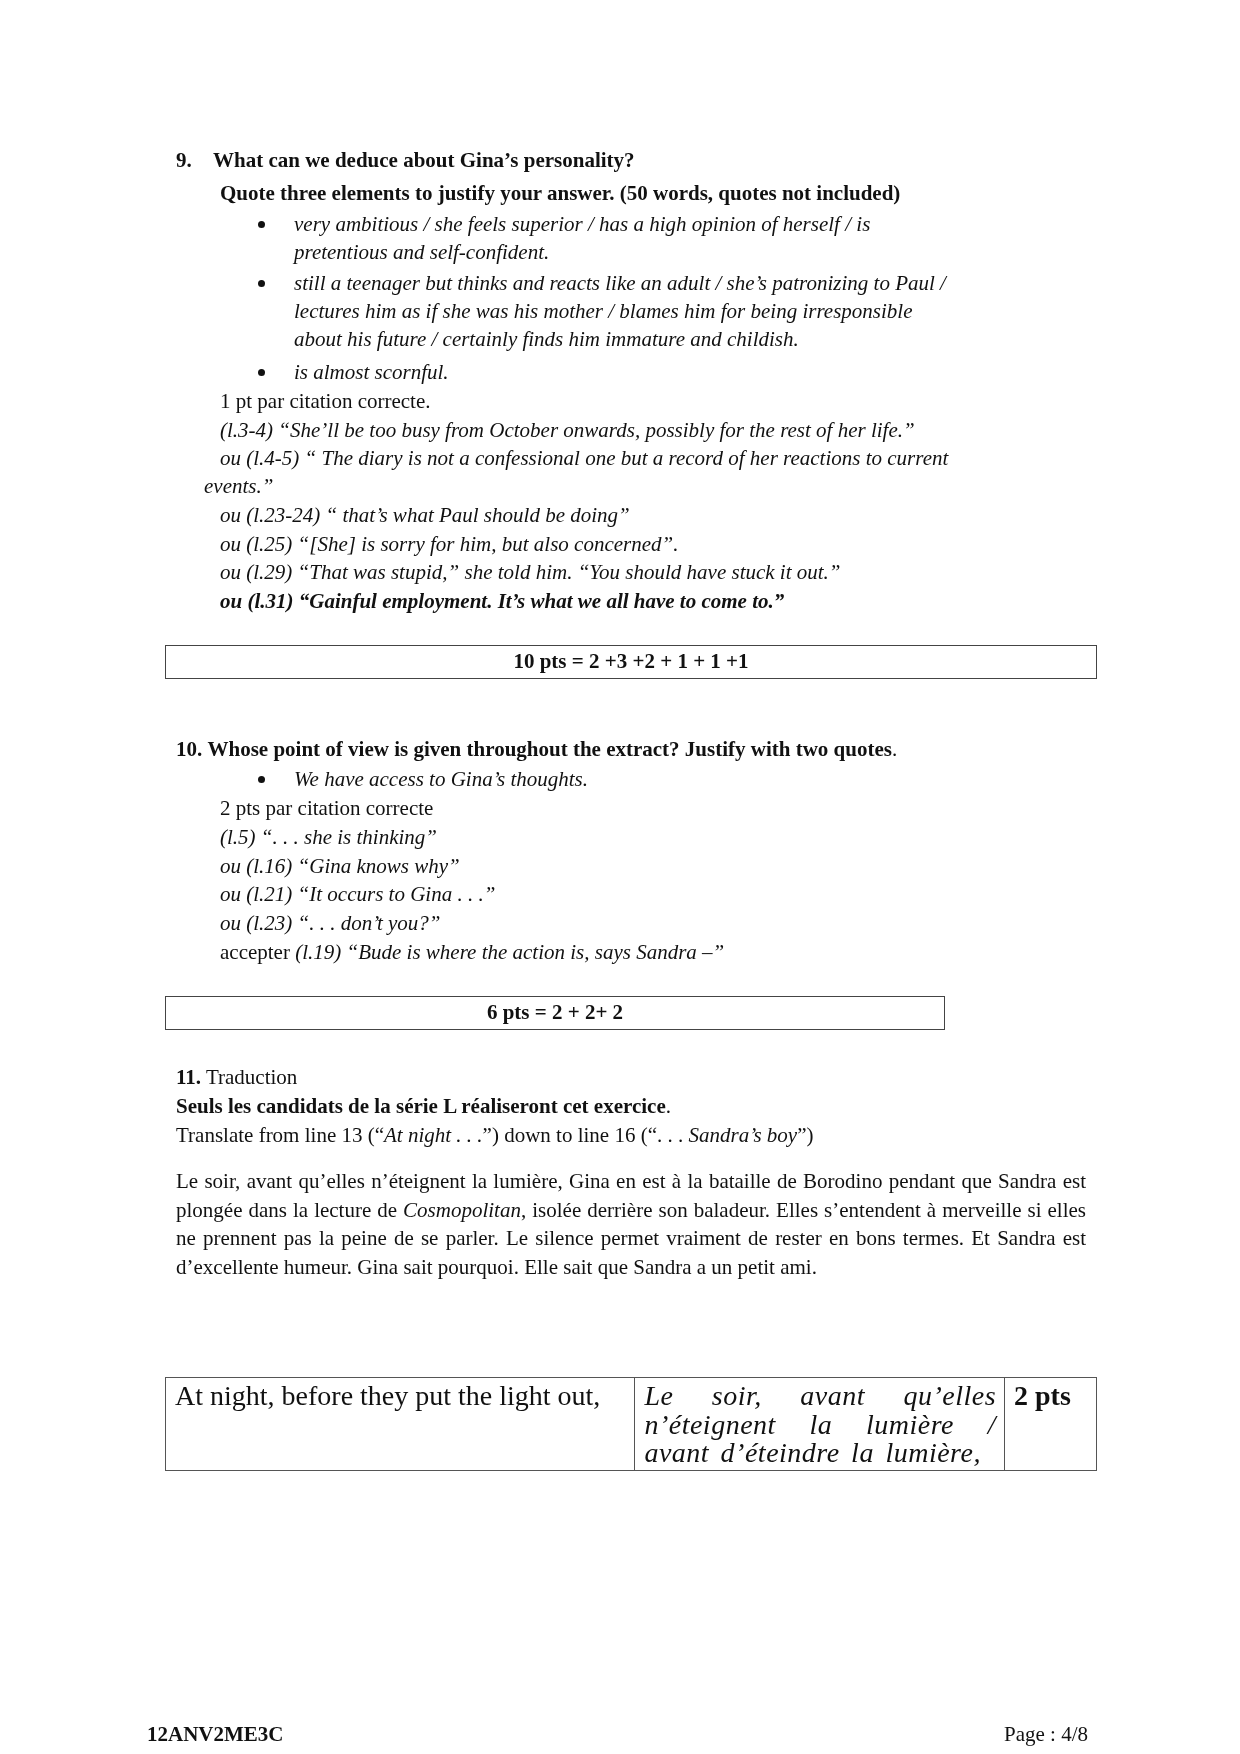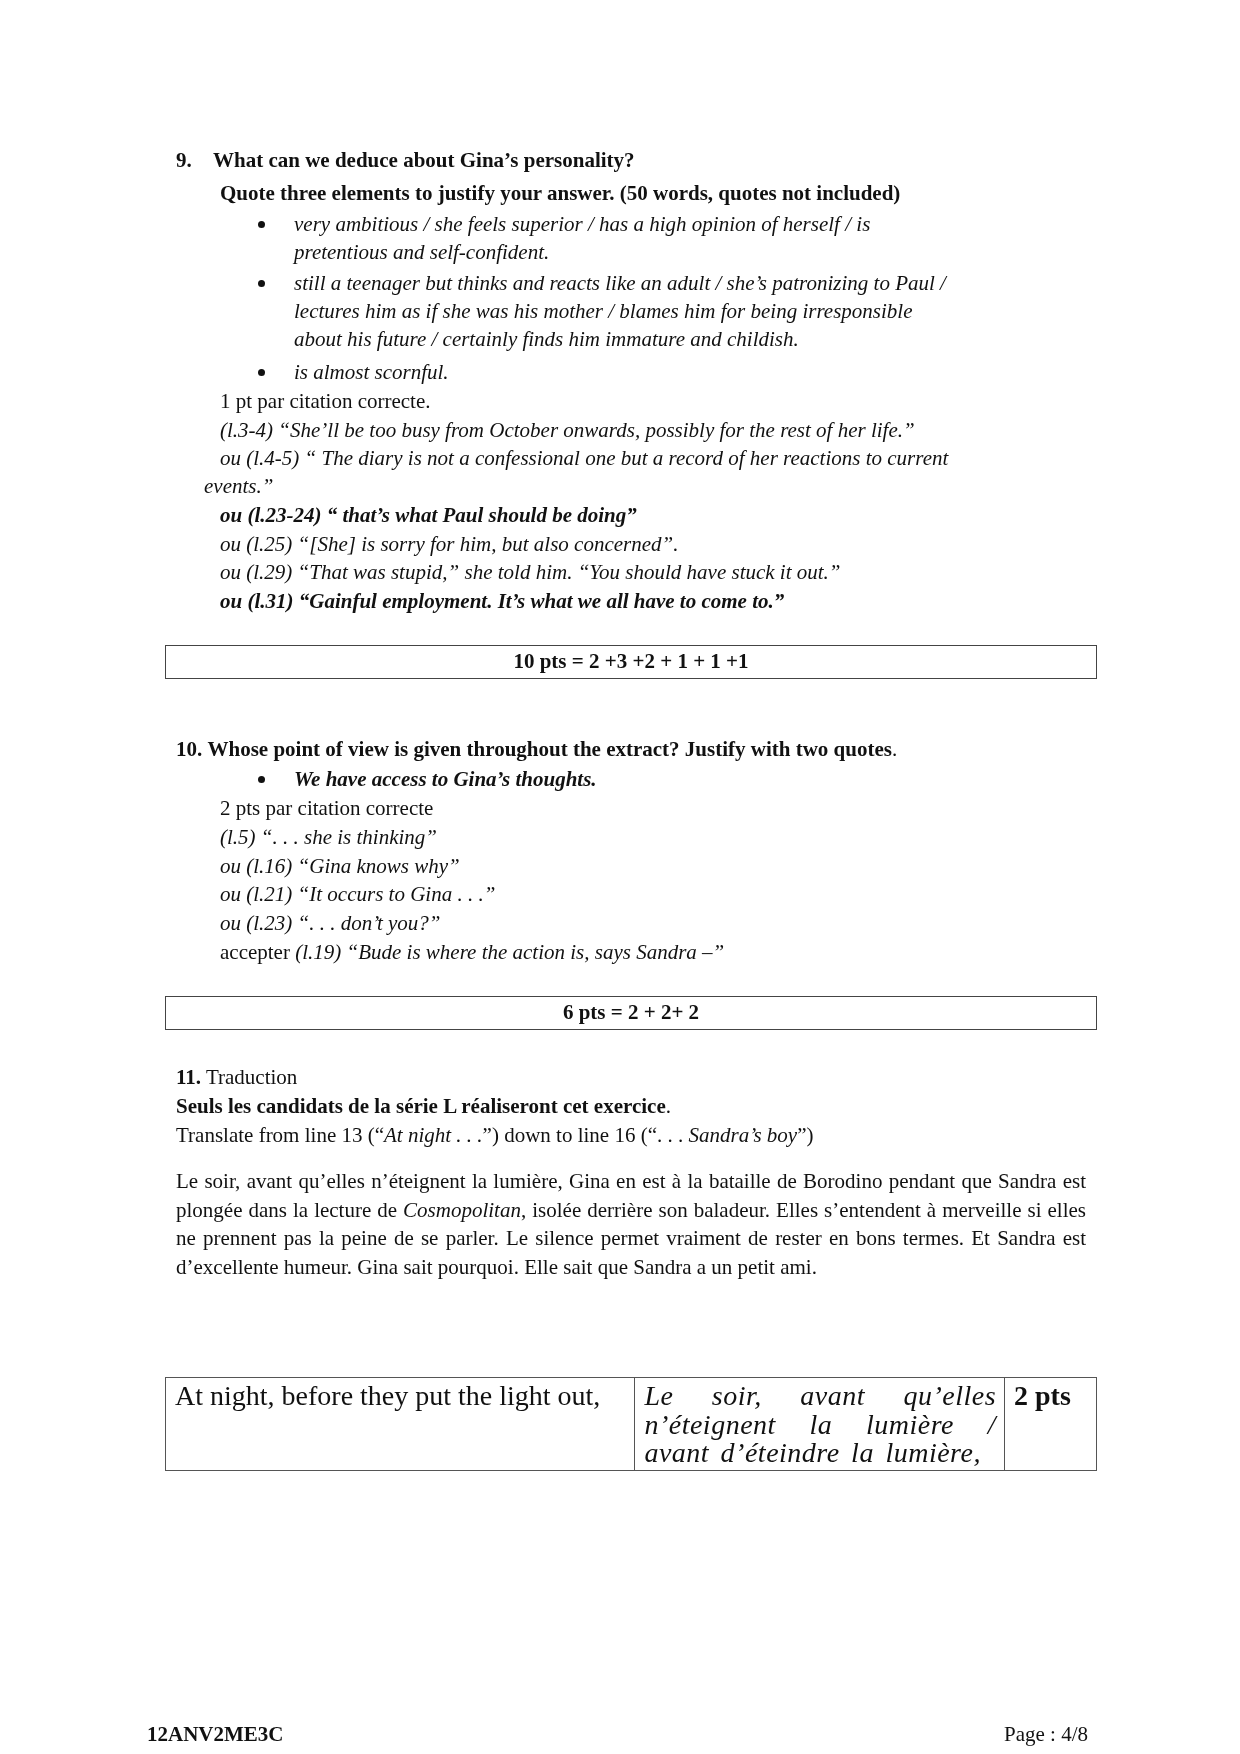--- a/index.html
+++ b/index.html
@@ -34,45 +34,45 @@
 <div class="line i" style="left:294px; top:297px;">lectures him as if she was his mother / blames him for being irresponsible</div>
 <div class="line i" style="left:294px; top:325px;">about his future / certainly finds him immature and childish.</div>
 
 <span class="bullet" style="left:258px; top:369px;"></span>
 <div class="line i" style="left:294px; top:358px;">is almost scornful.</div>
 
 <div class="line" style="left:220px; top:387px;">1 pt par citation correcte.</div>
 <div class="line i" style="left:220px; top:416px;">(l.3-4) “She’ll be too busy from October onwards, possibly for the rest of her life.”</div>
 <div class="line i" style="left:220px; top:444px;">ou (l.4-5) “ The diary is not a confessional one but a record of her reactions to current</div>
 <div class="line i" style="left:204px; top:472px;">events.”</div>
-<div class="line i" style="left:220px; top:501px;font-weight:bold;">ou (l.23-24) “ that’s what Paul should be doing”</div>
+<div class="line i" style="left:220px; top:501px;">ou (l.23-24) “ that’s what Paul should be doing”</div>
 <div class="line i" style="left:220px; top:530px;">ou (l.25) “[She] is sorry for him, but also concerned”.</div>
 <div class="line i" style="left:220px; top:558px;">ou (l.29) “That was stupid,” she told him. “You should have stuck it out.”</div>
 <div class="line i" style="left:220px; top:587px;font-weight:bold;">ou (l.31) “Gainful employment. It’s what we all have to come to.”</div>
 
 <div class="box" style="left:165px; top:645px; width:932px; height:34px;">
   <span>10 pts = 2 +3 +2 + 1 + 1 +1</span>
 </div>
 
 <div class="line" style="left:176px; top:735px;">
   <span class="b">10.</span>
   <span class="b">Whose point of view is given throughout the extract? Justify with two quotes</span><span>.</span>
 </div>
 <span class="bullet" style="left:258px; top:776px;"></span>
-<div class="line i" style="left:294px; top:765px;font-weight:bold;">We have access to Gina’s thoughts.</div>
+<div class="line i" style="left:294px; top:765px;">We have access to Gina’s thoughts.</div>
 <div class="line" style="left:220px; top:794px;">2 pts par citation correcte</div>
 <div class="line i" style="left:220px; top:823px;">(l.5) “. . . she is thinking”</div>
 <div class="line i" style="left:220px; top:852px;">ou (l.16) “Gina knows why”</div>
 <div class="line i" style="left:220px; top:880px;">ou (l.21) “It occurs to Gina . . .”</div>
 <div class="line i" style="left:220px; top:909px;">ou (l.23) “. . . don’t you?”</div>
 <div class="line" style="left:220px; top:938px;">
   <span>accepter </span><span class="i">(l.19) “Bude is where the action is, says Sandra –”</span>
 </div>
 
-<div class="box" style="left:165px; top:996px; width:932px; height:34px;">
+<div class="box" style="left:165px; top:996px; width:780px; height:34px;">
   <span>6 pts = 2 + 2+ 2</span>
 </div>
 
 <div class="line" style="left:176px; top:1063px;">
   <span class="b">11.</span><span> Traduction</span>
 </div>
 <div class="line" style="left:176px; top:1092px;">
   <span class="b">Seuls les candidats de la série L réaliseront cet exercice</span><span>.</span>
 </div>
 <div class="line" style="left:176px; top:1121px;">

